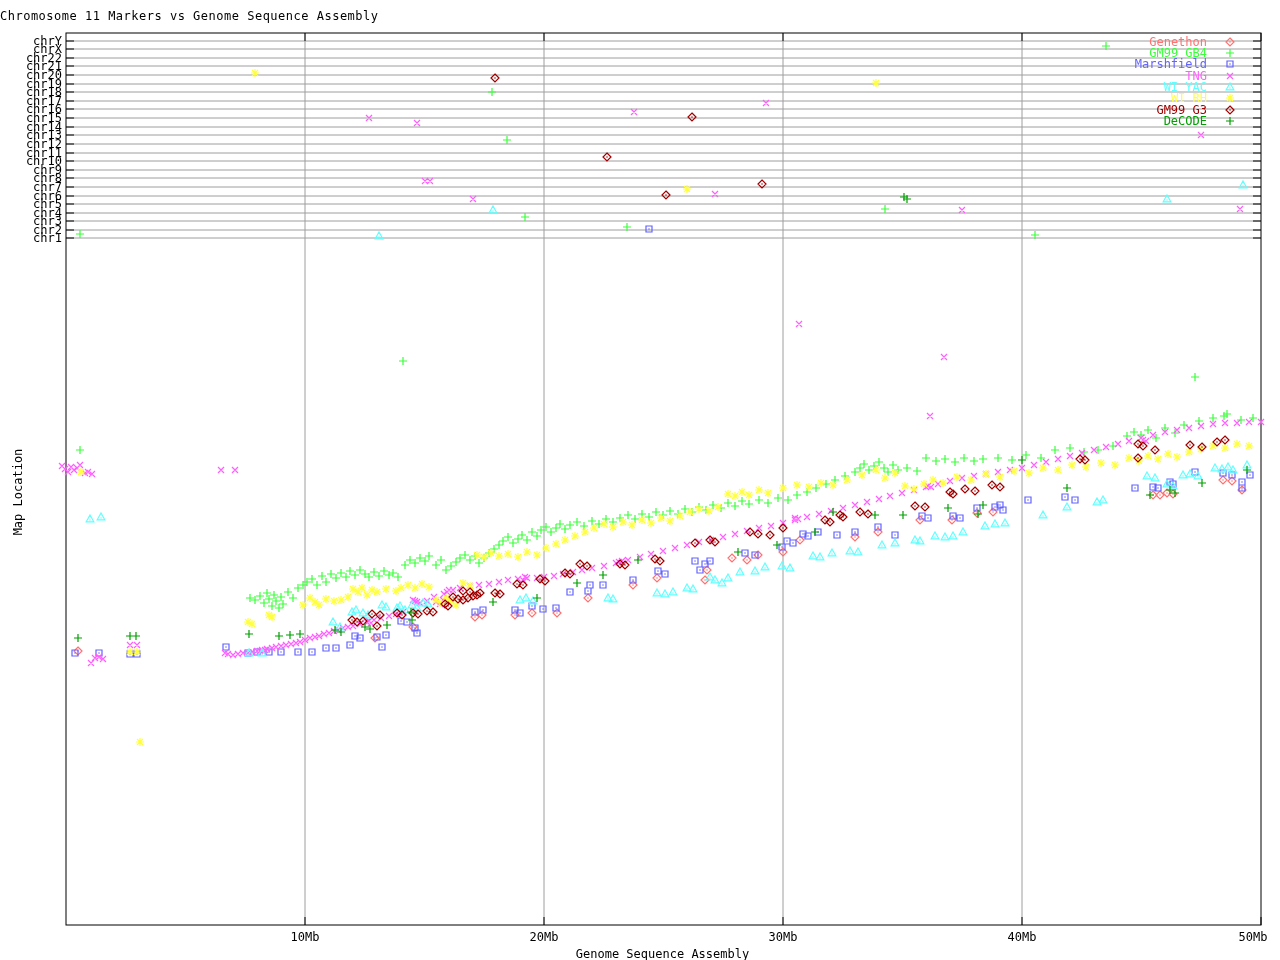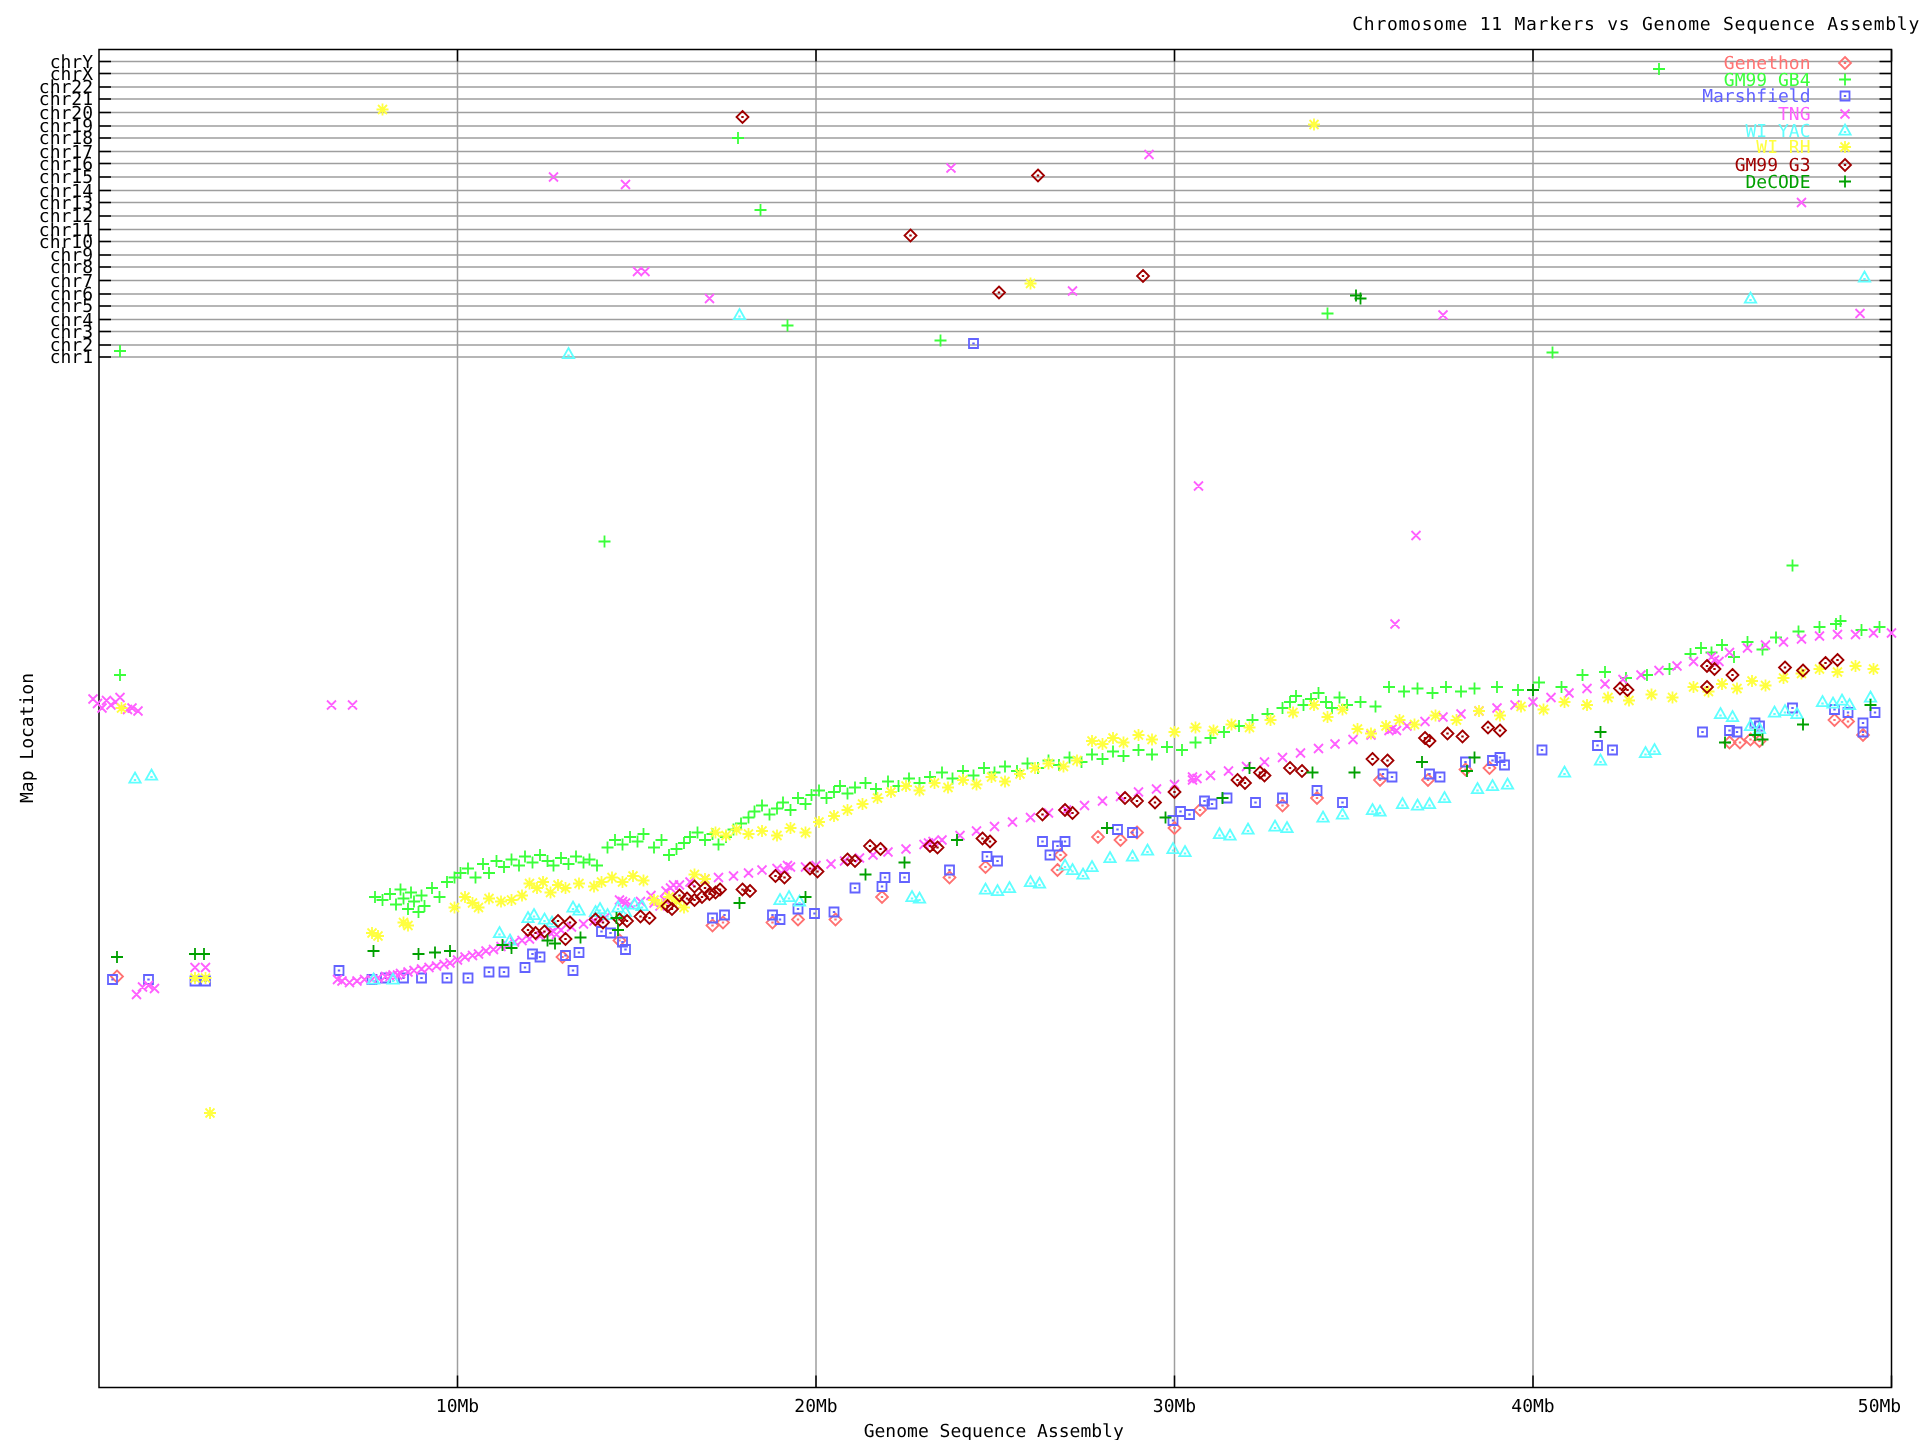--- a/index.html
+++ b/index.html
@@ -1,19 +1,19 @@
 <!DOCTYPE html>
 <html><head>
 <meta charset="utf-8">
 <style>
   html,body{margin:0;padding:0;background:#ffffff;}
   #screen{position:relative;width:1280px;height:960px;background:#ffffff;overflow:hidden;
           font-family:"DejaVu Sans Mono","Liberation Mono",monospace;color:#000;}
   .lbl{position:absolute;font-size:12px;white-space:pre;}
-  #title{top:9px;left:0;width:1280px;text-align:right;letter-spacing:0.5px;}
+  #title{top:9px;left:0;width:1280px;text-align:left;letter-spacing:0.5px;}
   #xlabel{top:947px;left:0;width:1325px;text-align:center;}
   #ylabel{top:485px;left:-42px;width:120px;text-align:center;transform:rotate(-90deg);transform-origin:center;}
   svg{position:absolute;top:0;left:0;}
   text{font-family:"DejaVu Sans Mono","Liberation Mono",monospace;font-size:12px;}
 </style>
 </head>
 <body>
 
 <div id="screen">
   <div id="title" class="lbl">Chromosome 11 Markers vs Genome Sequence Assembly</div>

